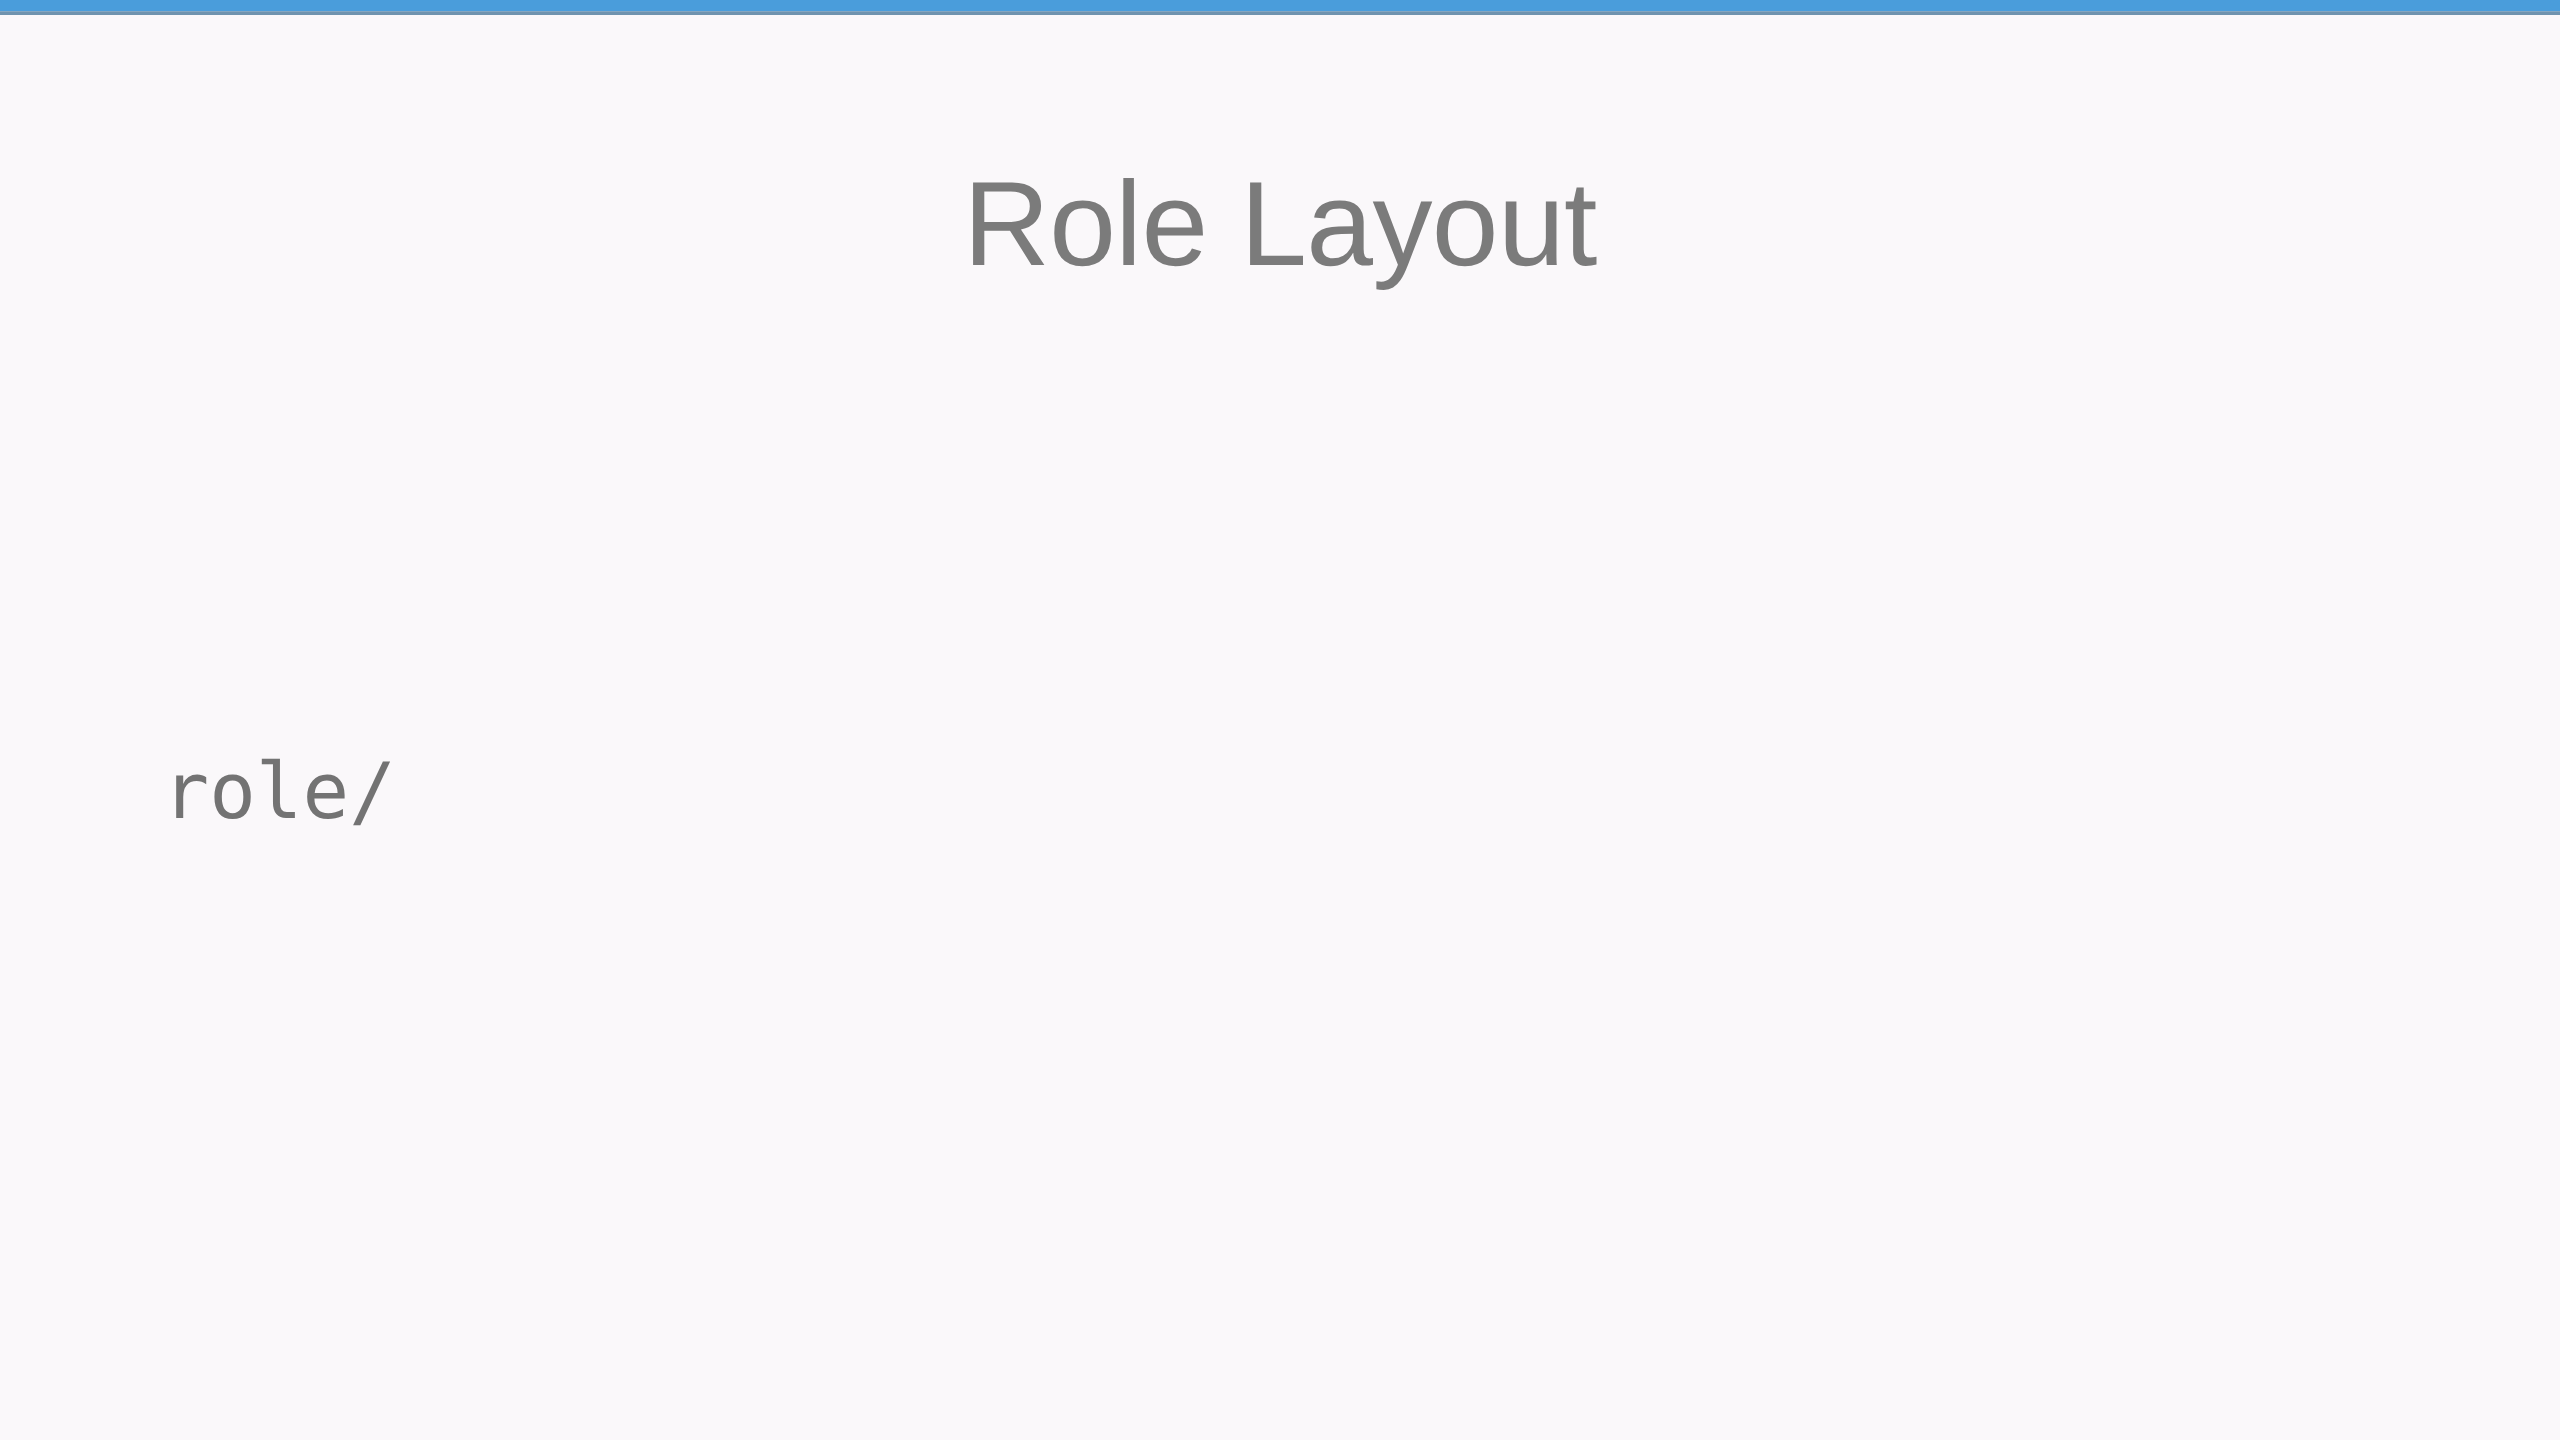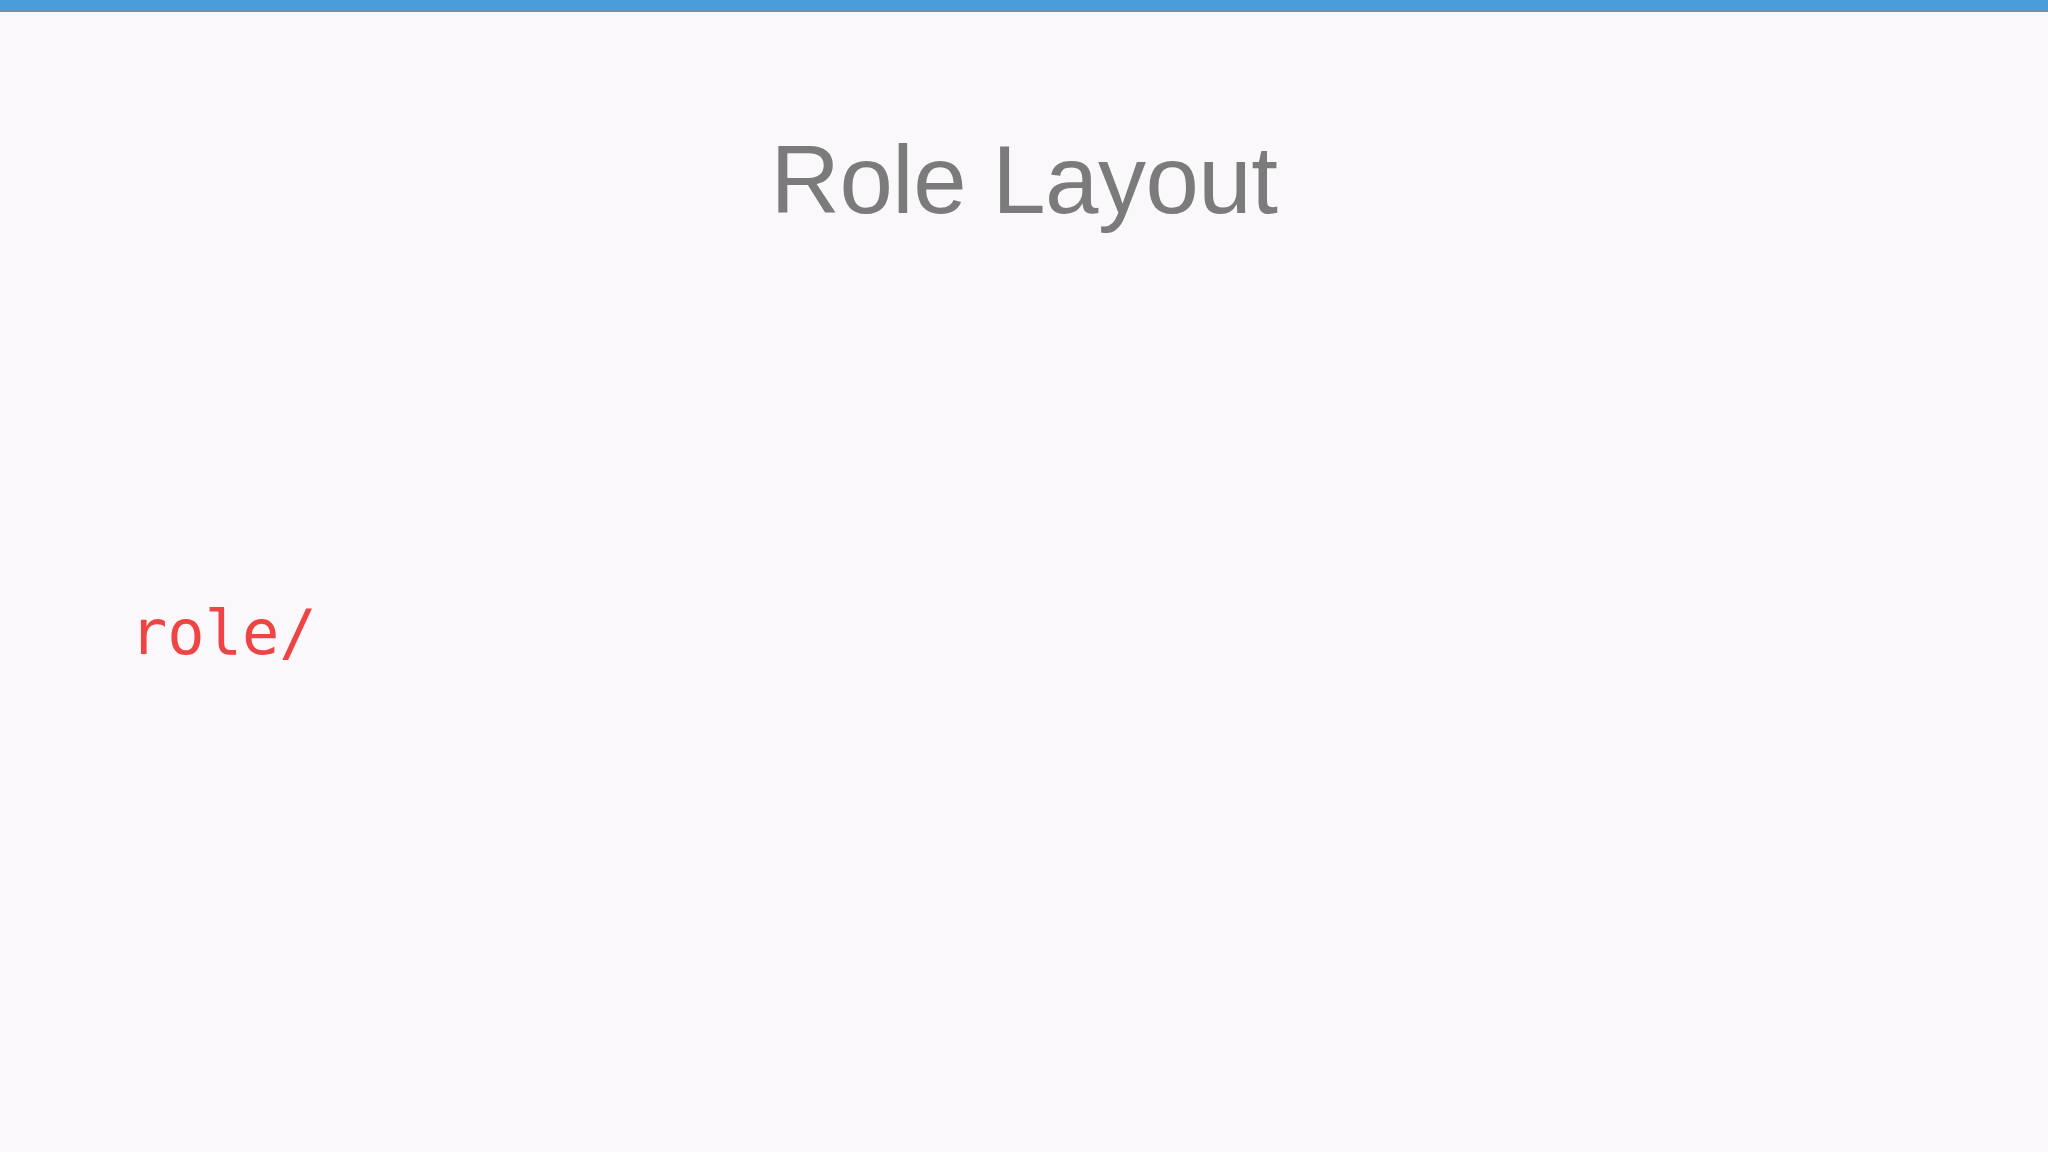--- a/index.html
+++ b/index.html
@@ -53,21 +53,21 @@
   .tree {
     position: absolute;
     top: 282px;
     left: 130px;
     font-family: "DejaVu Sans Mono", monospace;
     font-size: 62px;
     line-height: 1.62;
     white-space: pre;
   }
   .tree-root {
-    color: #ef4444;
+    color: #737373;
     display: block;
     letter-spacing: 0px;
   }
   .tree-children {
     display: block;
     padding-left: 100px;
   }
 </style>
 </head>
 <body>

